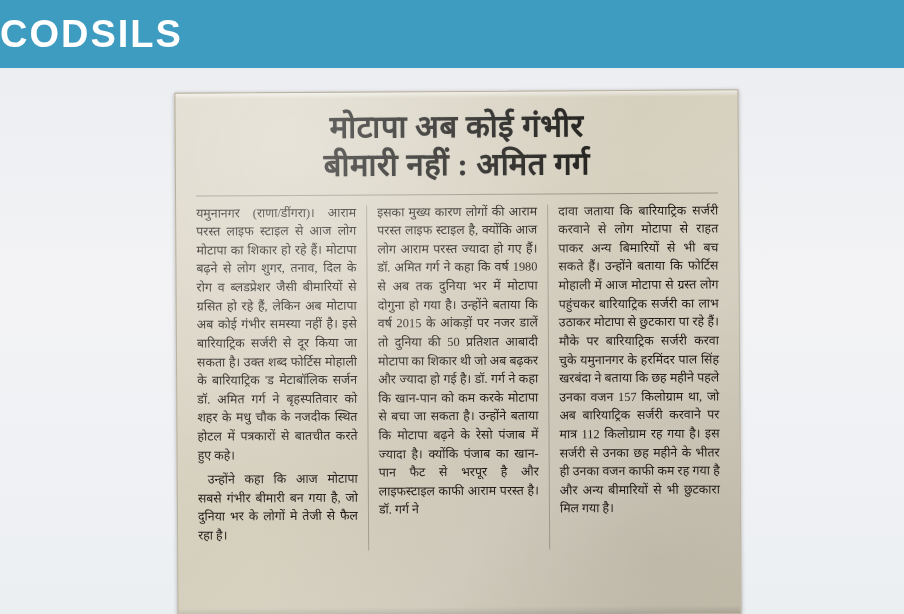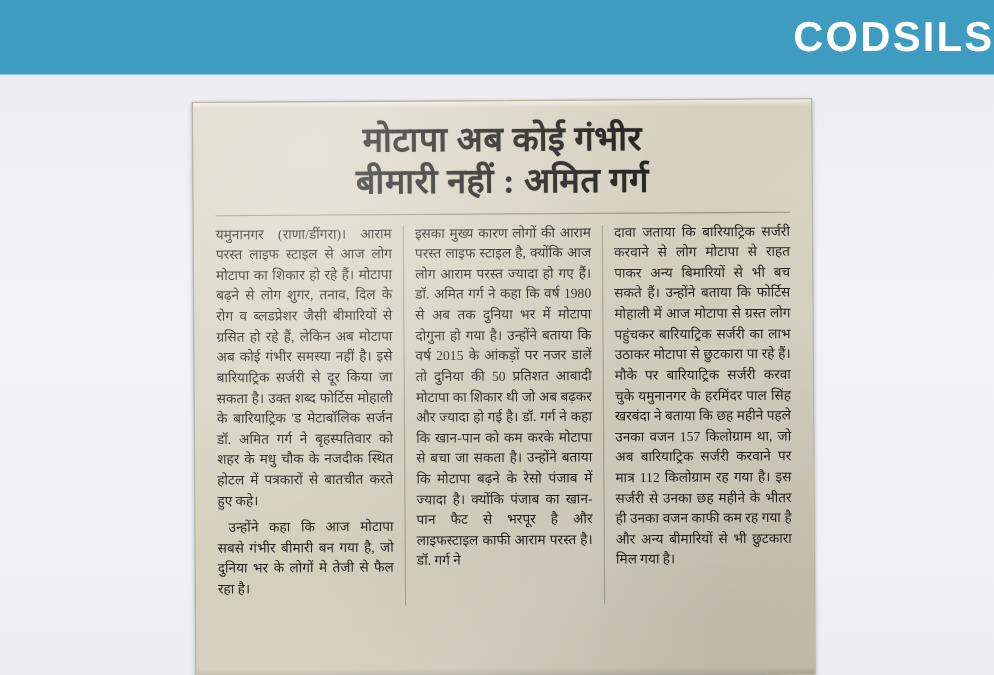--- a/index.html
+++ b/index.html
@@ -21,21 +21,21 @@
   }
   
   .header {
     position: absolute;
     top: 0; left: 0;
     width: 904px;
     height: 68px;
     background: #3d9cc0;
     display: flex;
     align-items: center;
-    justify-content: flex-end;
+    justify-content: flex-start;
   }
   .header-title {
     color: #ffffff;
     font-family: "Liberation Sans", sans-serif;
     font-weight: bold;
     font-size: 38px;
     letter-spacing: 2px;
   }
   
   .content-area {

